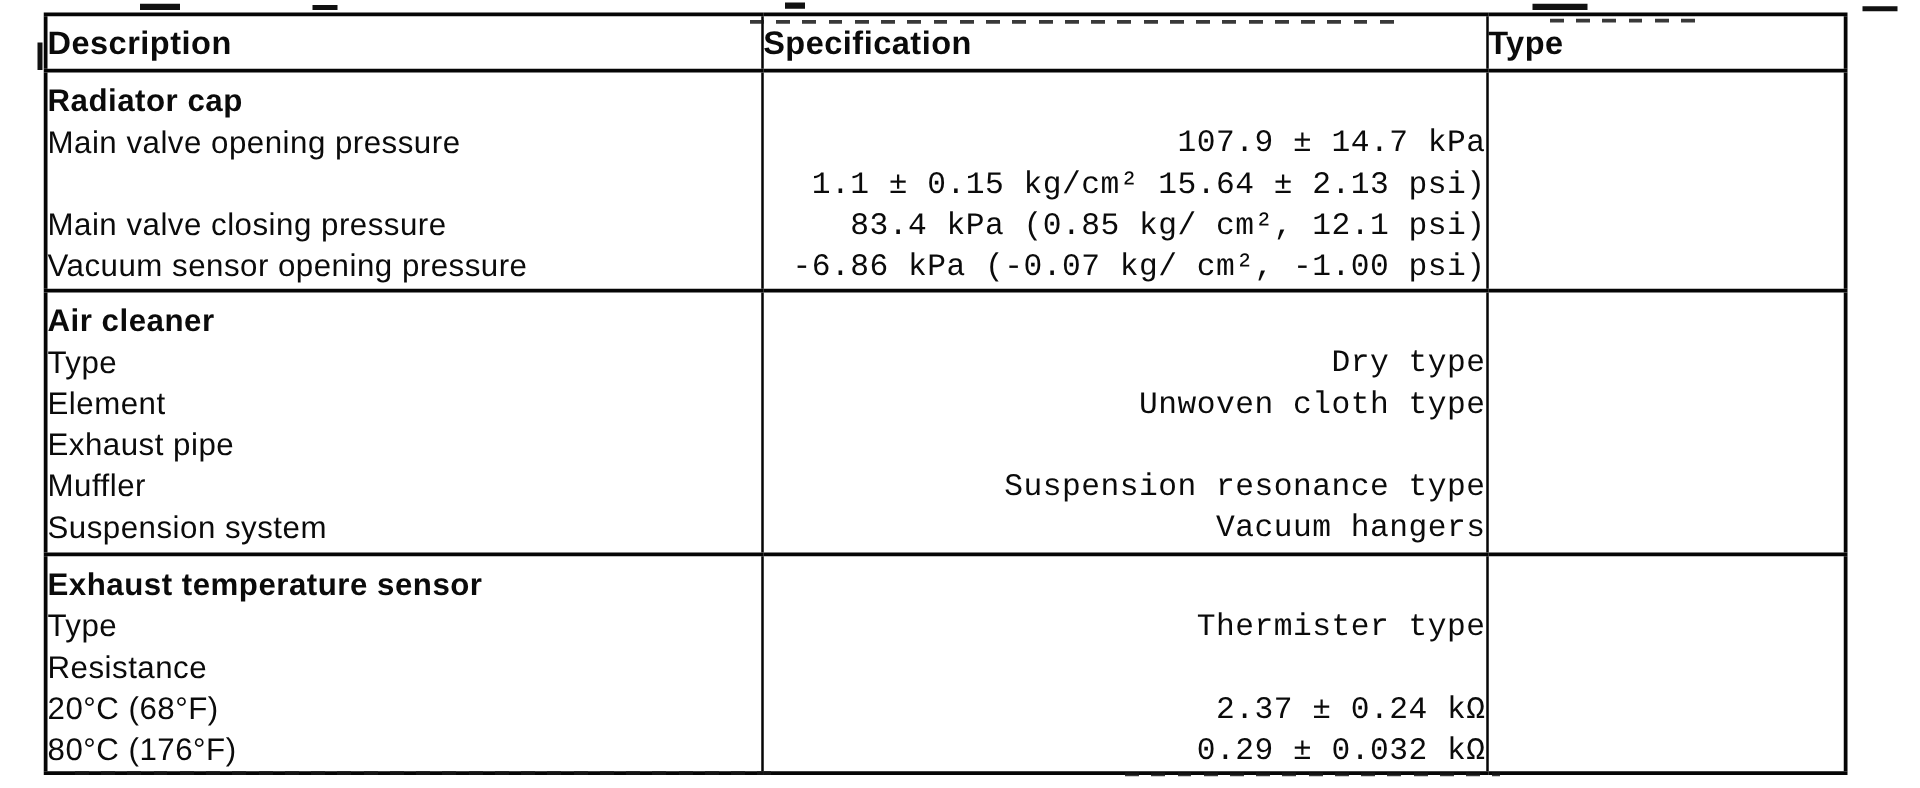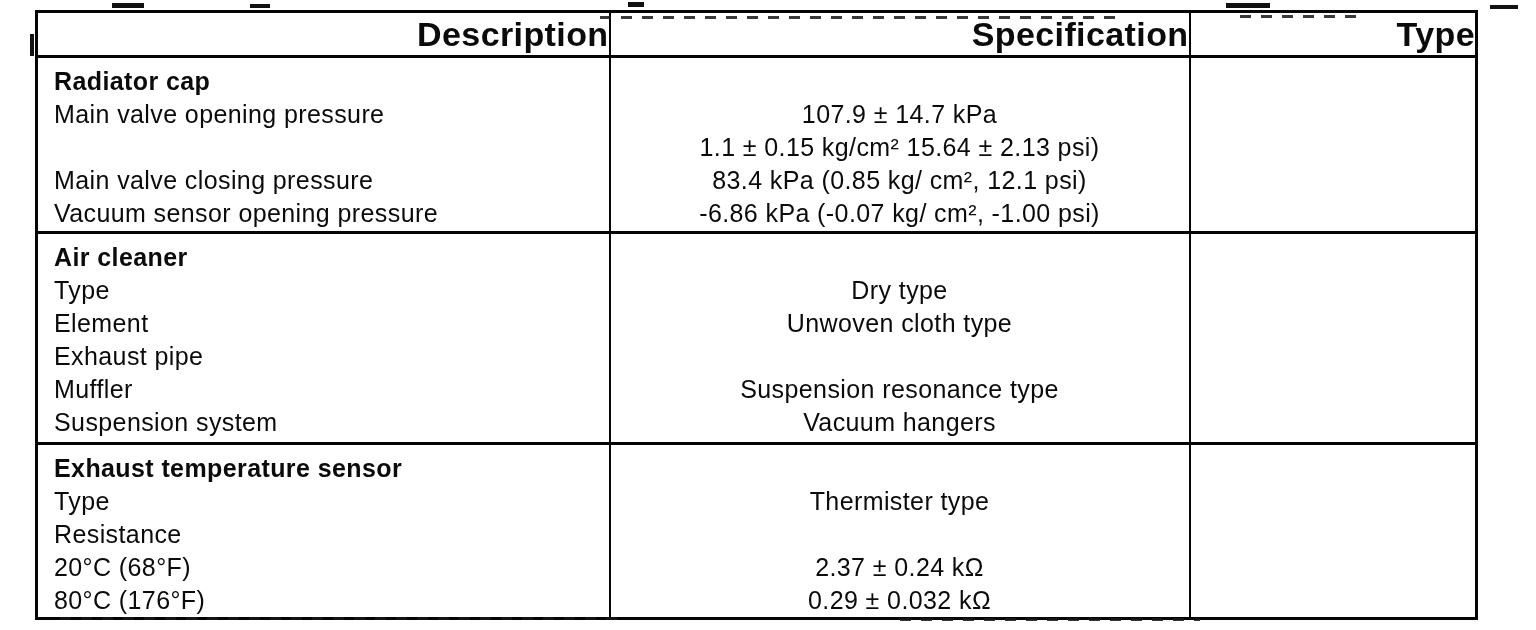--- a/index.html
+++ b/index.html
@@ -29,40 +29,40 @@
     border-right: 2px solid #050505;
     border-top: 3px solid #050505;
     border-bottom: 3px solid #050505;
     padding: 0;
     vertical-align: top;
     color: #0b0b0b;
   }
   .spec-table th {
     height: 42px;
     vertical-align: middle;
-    text-align: right;
-    font-size: 34px;
+    text-align: left;
+    font-size: 26px;
     font-weight: bold;
     letter-spacing: 0.4px;
   }
   tr.sec-0 td { height: 173px; }
   tr.sec-1 td { height: 208px; }
   tr.sec-2 td { height: 166px; }
 
   .cell { padding-top: 7px; }
   .line {
     font-size: 25px;
     line-height: 33px;
     height: 33px;
     white-space: pre;
     letter-spacing: 0.4px;
     overflow: visible;
   }
-  .desc-cell .line { text-align: left; padding-left: 16px; }
-  .spec-cell .line { text-align: center; }
+  .desc-cell .line { text-align: left; }
+  .spec-cell .line { text-align: right; font-family: Liberation Mono, monospace; }
   .limit-cell .line { text-align: center; }
   .line.heading { font-weight: bold; }
 
   
   .scan-speck { position: absolute; background: #111; }
   .scan-dashes {
     position: absolute; height: 3px;
     background: repeating-linear-gradient(90deg, #161616 0px, #161616 11px, transparent 11px, transparent 21px);
     opacity: 0.85;
   }

